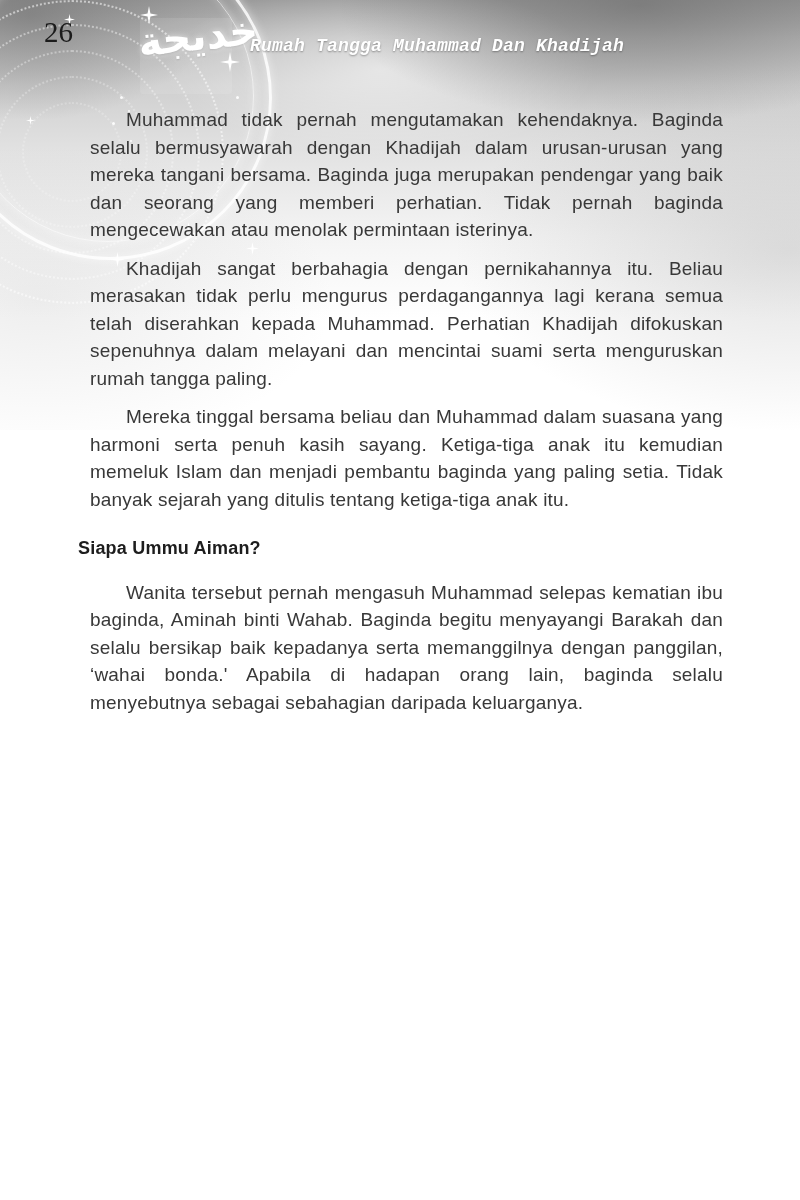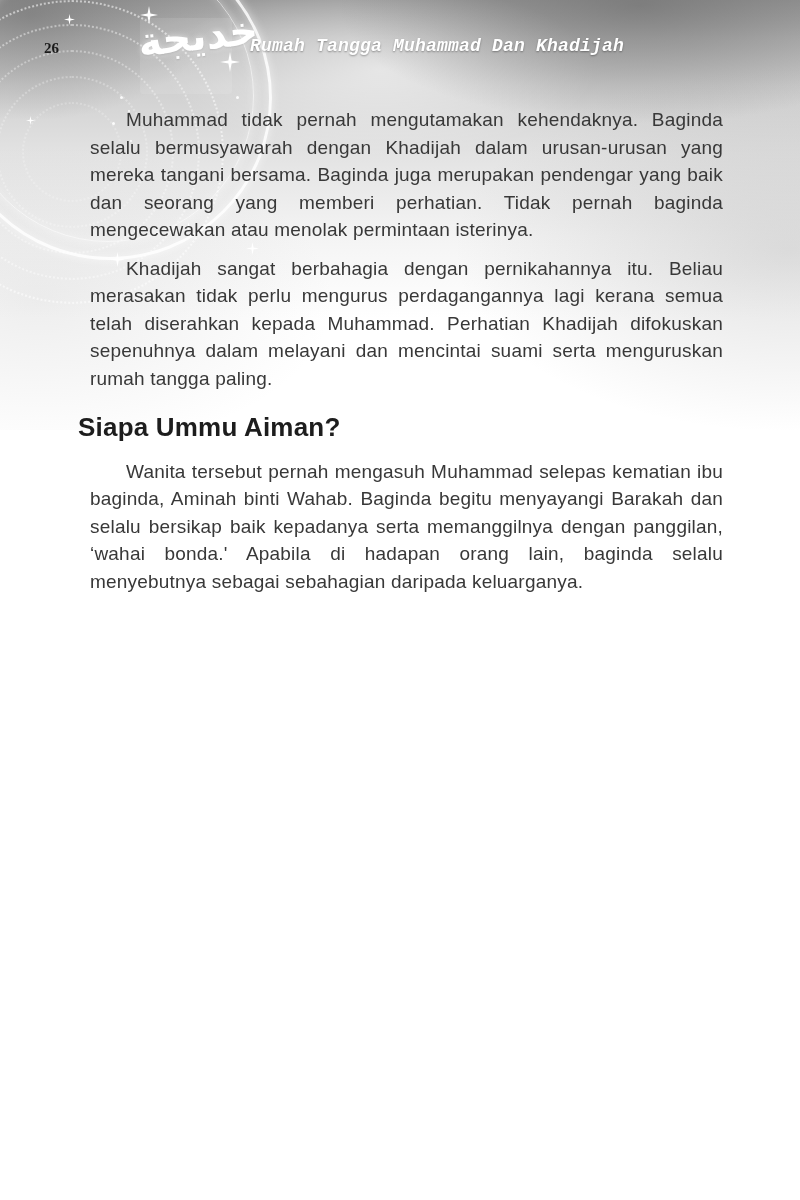--- a/index.html
+++ b/index.html
@@ -75,24 +75,24 @@
     font-family: "DejaVu Sans", sans-serif;
     font-size: 40px;
     font-weight: bold;
     color: #ffffff;
     transform: rotate(-6deg);
     text-shadow: 0 0 6px rgba(255,255,255,0.55), 0 1px 2px rgba(0,0,0,0.15);
   }
 
   .page-number {
     position: absolute;
-    left: 44px; top: 40px;
+    left: 44px; top: 16px;
     font-family: "Liberation Serif", serif;
-    font-size: 15px;
-    font-weight: 700;
+    font-size: 29px;
+    font-weight: 400;
     color: #1b1b1b;
   }
 
   .chapter-title {
     position: absolute;
     left: 250px; top: 36px;
     font-family: Liberation Mono, monospace;
     font-style: italic;
     font-weight: bold;
     font-size: 18px;
@@ -109,21 +109,21 @@
     color: #383838;
     font-size: 19px;
     line-height: 27.5px;
     text-align: justify;
     letter-spacing: 0.2px;
   }
   .content p { margin: 0 0 11px 0; }
   .content p.indent { text-indent: 36px; margin-left: 12px; }
   .section-heading {
     margin: 22px 0 16px 0;
-    font-size: 26px;
+    font-size: 18px;
     font-weight: bold;
     color: #1d1d1d;
     text-align: left;
   }
 </style>
 </head>
 <body>
 
 <div class="page">
 
@@ -155,19 +155,20 @@
     <div class="calligraphy">خديجة</div>
 
     <div class="page-number">26</div>
 
     <div class="chapter-title">Rumah Tangga Muhammad Dan Khadijah</div>
   </div>
 
   <div class="content">
     <p class="indent">Muhammad tidak pernah mengutamakan kehendaknya. Baginda selalu bermusyawarah dengan Khadijah dalam urusan-urusan yang mereka tangani bersama. Baginda juga merupakan pendengar yang baik dan seorang yang memberi perhatian. Tidak pernah baginda mengecewakan atau menolak permintaan isterinya.</p>
     <p class="indent">Khadijah sangat berbahagia dengan pernikahannya itu. Beliau merasakan tidak perlu mengurus perdagangannya lagi kerana semua telah diserahkan kepada Muhammad. Perhatian Khadijah difokuskan sepenuhnya dalam melayani dan mencintai suami serta menguruskan rumah tangga paling.</p>
+    <p class="indent">Mereka tinggal bersama beliau dan Muhammad dalam suasana yang harmoni serta penuh kasih sayang. Ketiga-tiga anak itu kemudian memeluk Islam dan menjadi pembantu baginda yang paling setia. Tidak banyak sejarah yang ditulis tentang ketiga-tiga anak itu.</p>
 
     <h2 class="section-heading">Siapa Ummu Aiman?</h2>
 
     <p class="indent">Wanita tersebut pernah mengasuh Muhammad selepas kematian ibu baginda, Aminah binti Wahab. Baginda begitu menyayangi Barakah dan selalu bersikap baik kepadanya serta memanggilnya dengan panggilan, ‘wahai bonda.' Apabila di hadapan orang lain, baginda selalu menyebutnya sebagai sebahagian daripada keluarganya.</p>
   </div>
 
 </div>
 
 </body></html>

